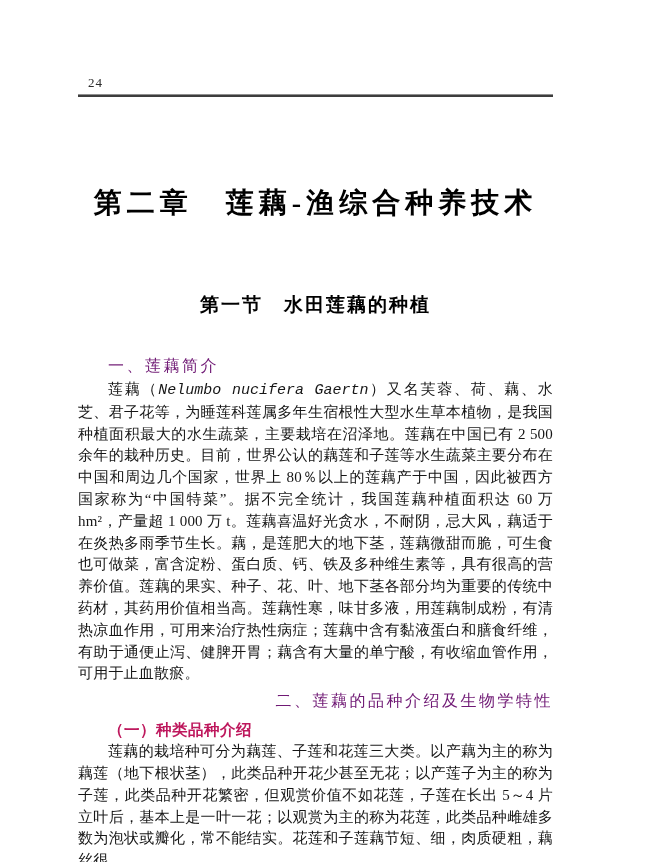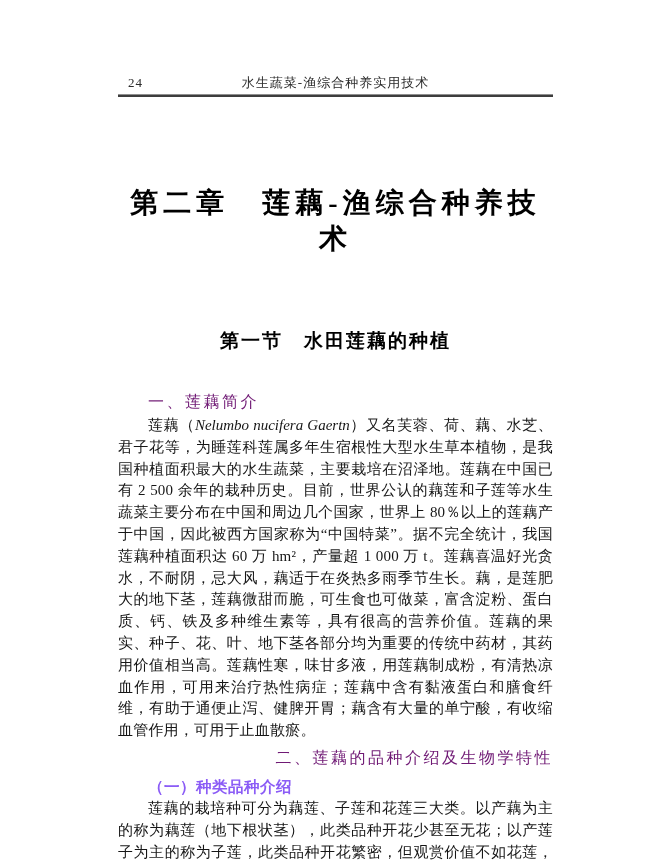--- a/index.html
+++ b/index.html
@@ -11,21 +11,21 @@
     width: 665px;
     height: 862px;
     overflow: hidden;
     color: #1c1c1c;
     font-family: "Liberation Serif", "DejaVu Serif", serif;
   }
   .page {
     box-sizing: border-box;
     width: 665px;
     height: 862px;
-    padding: 74px 112px 0 118px;
+    padding: 74px 112px 0 78px;
   }
   
   .header {
     position: relative;
     height: 20px;
     font-size: 13px;
     line-height: 18px;
     color: #2a2a2a;
   }
   .page-num {
@@ -82,50 +82,49 @@
     text-align: right;
   }
   
   .sub-heading {
     margin: 7px 0 0 0;
     font-size: 15.5px;
     line-height: 22px;
     font-weight: bold;
     letter-spacing: 0.5px;
     text-indent: 30px;
-    color: #8b5cf6;
+    color: #be185d;
     font-family: "Liberation Sans", "DejaVu Sans", sans-serif;
   }
   
   .body-para {
     margin: 2px 0 0 0;
     font-size: 15px;
     line-height: 21.8px;
     text-align: justify;
     text-indent: 2em;
     letter-spacing: 0.2px;
     color: #161616;
   }
   .body-para.second {
     margin-top: 0;
   }
   .latin {
     font-style: italic;
     letter-spacing: 0;
-    font-family: Liberation Serif, serif;
+    font-family: Liberation Mono, monospace;
   }
 </style>
 </head>
 <body>
 
 <div class="page">
 
   <div class="header">
     <span class="page-num">24</span>
-    <span class="running">水生蔬菜-渔综合种养实用技术</span>
   </div>
   <div class="header-rule"></div>
 
   <h1 class="chapter">第二章　莲藕-渔综合种养技术</h1>
 
   <h2 class="section">第一节　水田莲藕的种植</h2>
 
   <h3 class="kai-heading">一、莲藕简介</h3>
 
   <p class="body-para"><span>莲藕（</span><span class="latin">Nelumbo nucifera Gaertn</span><span>）又名芙蓉、荷、藕、水芝、君子花等，为睡莲科莲属多年生宿根性大型水生草本植物，是我国种植面积最大的水生蔬菜，主要栽培在沼泽地。莲藕在中国已有 2 500 余年的栽种历史。目前，世界公认的藕莲和子莲等水生蔬菜主要分布在中国和周边几个国家，世界上 80％以上的莲藕产于中国，因此被西方国家称为“中国特菜”。据不完全统计，我国莲藕种植面积达 60 万 hm²，产量超 1 000 万 t。莲藕喜温好光贪水，不耐阴，忌大风，藕适于在炎热多雨季节生长。藕，是莲肥大的地下茎，莲藕微甜而脆，可生食也可做菜，富含淀粉、蛋白质、钙、铁及多种维生素等，具有很高的营养价值。莲藕的果实、种子、花、叶、地下茎各部分均为重要的传统中药材，其药用价值相当高。莲藕性寒，味甘多液，用莲藕制成粉，有清热凉血作用，可用来治疗热性病症；莲藕中含有黏液蛋白和膳食纤维，有助于通便止泻、健脾开胃；藕含有大量的单宁酸，有收缩血管作用，可用于止血散瘀。</span></p>

